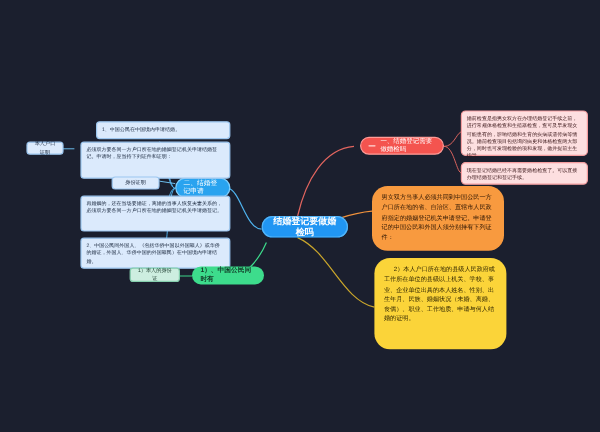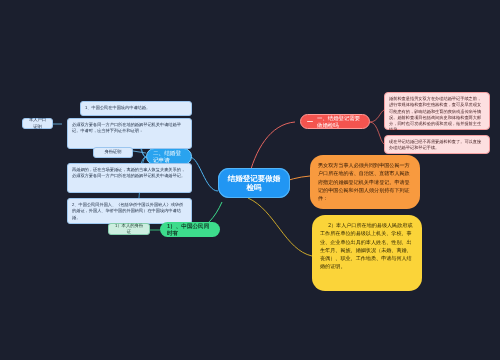--- a/index.html
+++ b/index.html
@@ -124,21 +124,21 @@
     <path d="M370,122 C378,122 380,142 384,144" stroke="#e2655f" stroke-width="0.8" fill="none"></path>
 
     <path d="M250,188 C275,188 285,178 310,176" stroke="#f0913c" stroke-width="1" fill="none"></path>
 
     <path d="M248,198 C275,210 285,250 312,256" stroke="#caa62b" stroke-width="1" fill="none"></path>
 
     <path d="M222,202 C215,218 205,228 196,230" stroke="#3ddc8c" stroke-width="1" fill="none"></path>
     <path d="M150,230 L160,230" stroke="#3ddc8c" stroke-width="0.8" fill="none"></path>
   </svg>
 
-  <div class="node root" style="left:218px;top:168px;width:72px;height:30px;">
+  <div class="node root" style="left:218px;top:180px;width:72px;height:18px;">
     <span>结婚登记要做婚检吗</span>
   </div>
 
   <div class="node pill-blue" style="left:146px;top:148px;width:46px;height:17px;">
     <span>二、结婚登记申请</span>
   </div>
 
   <div class="node box-paleblue" style="left:80px;top:101px;width:112px;height:15px;">
     <span>1、中国公民在中国境内申请结婚。</span>
   </div>

